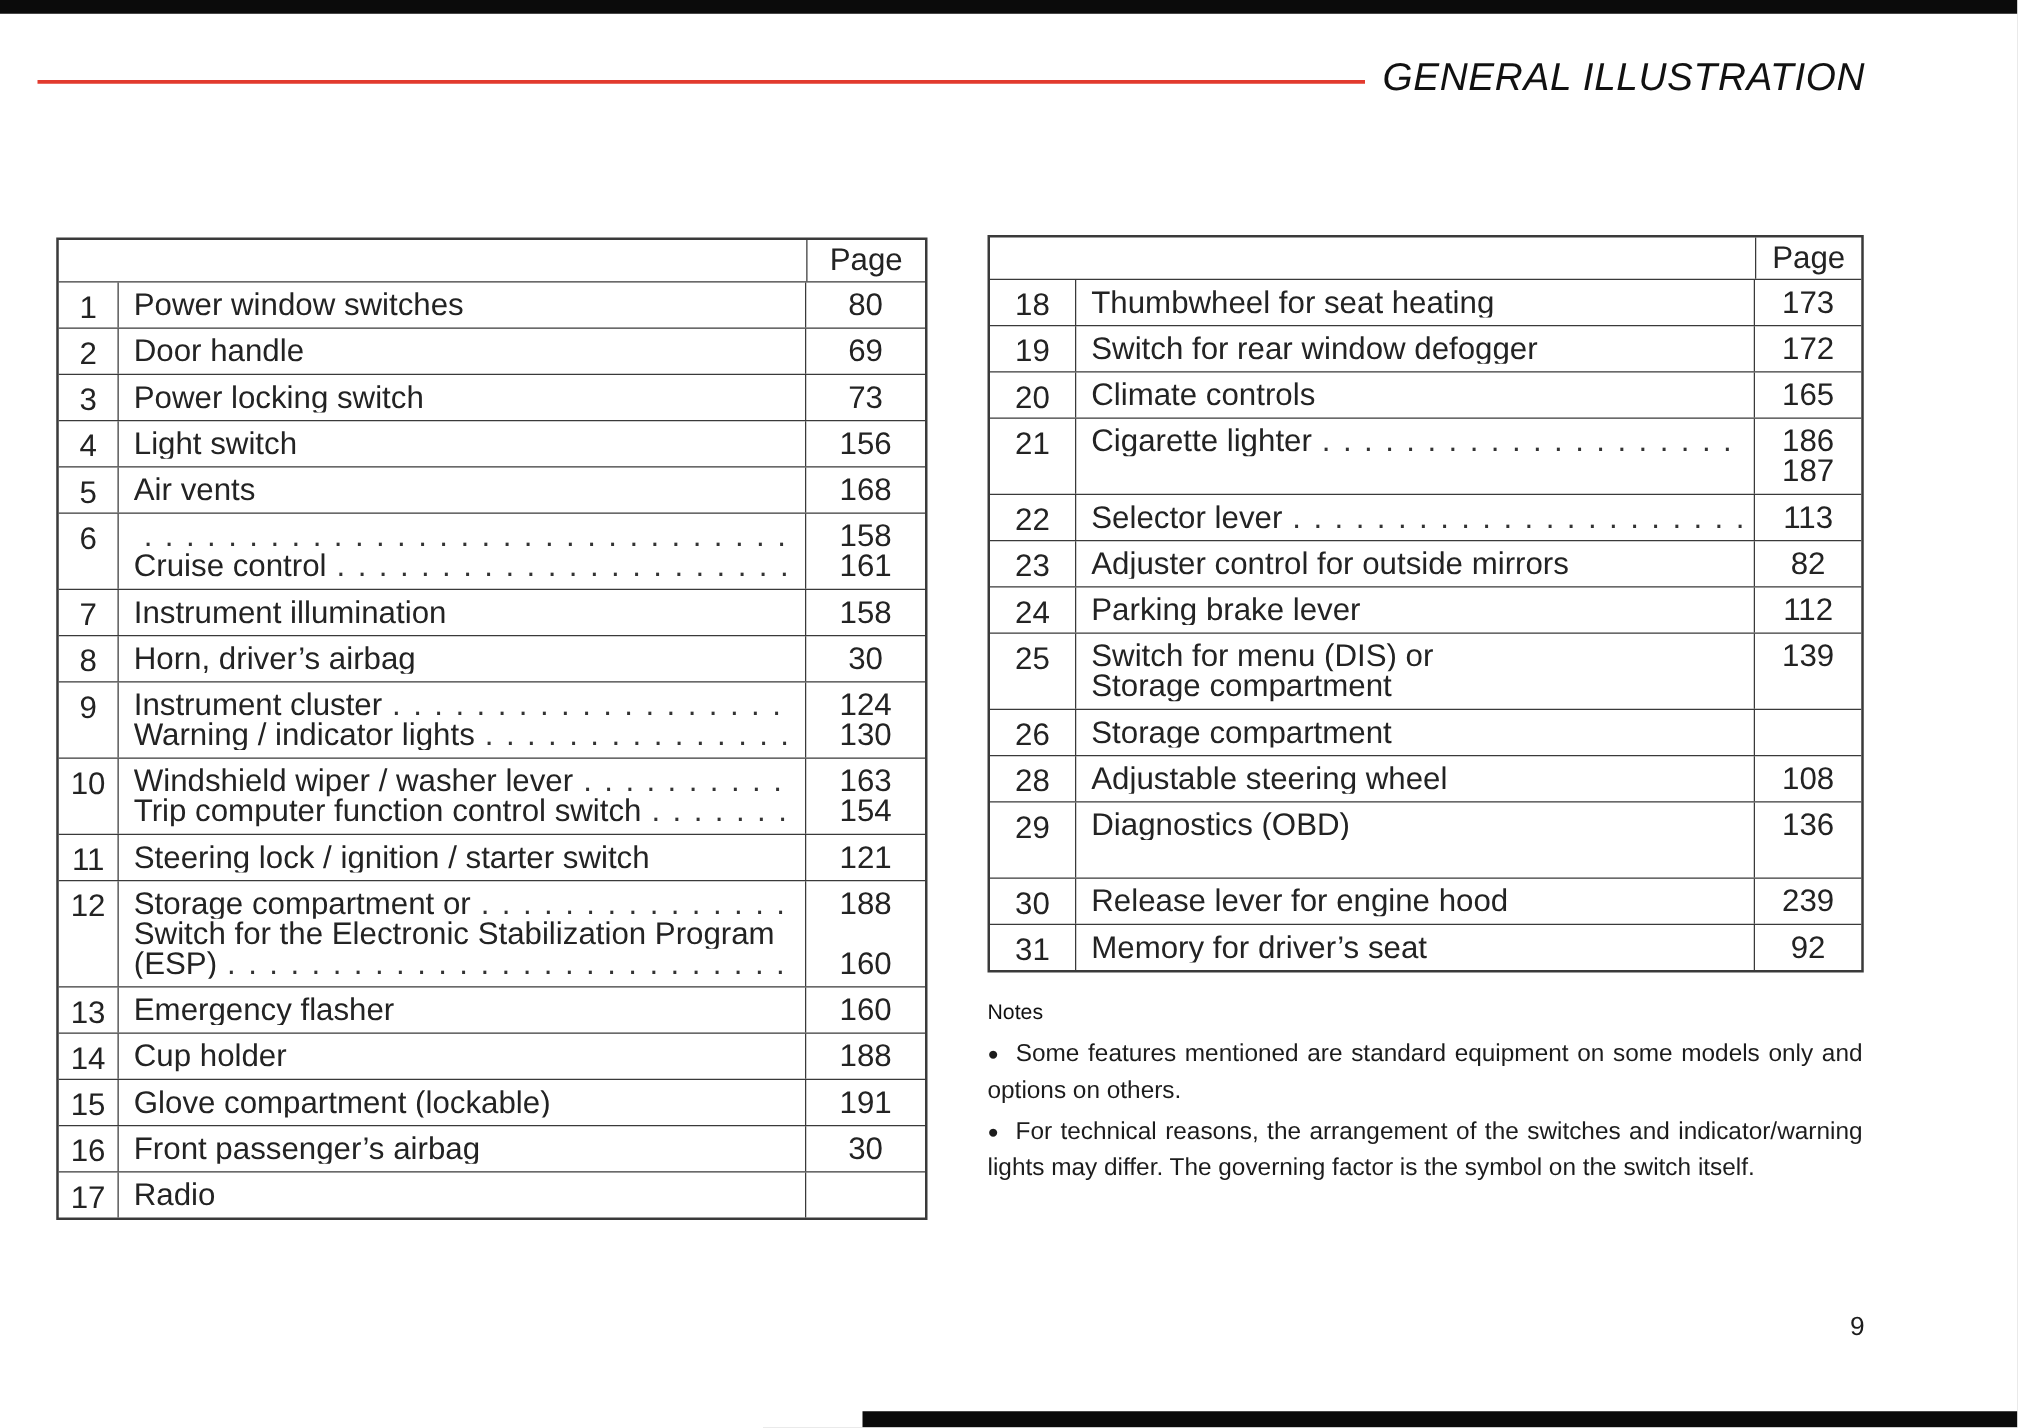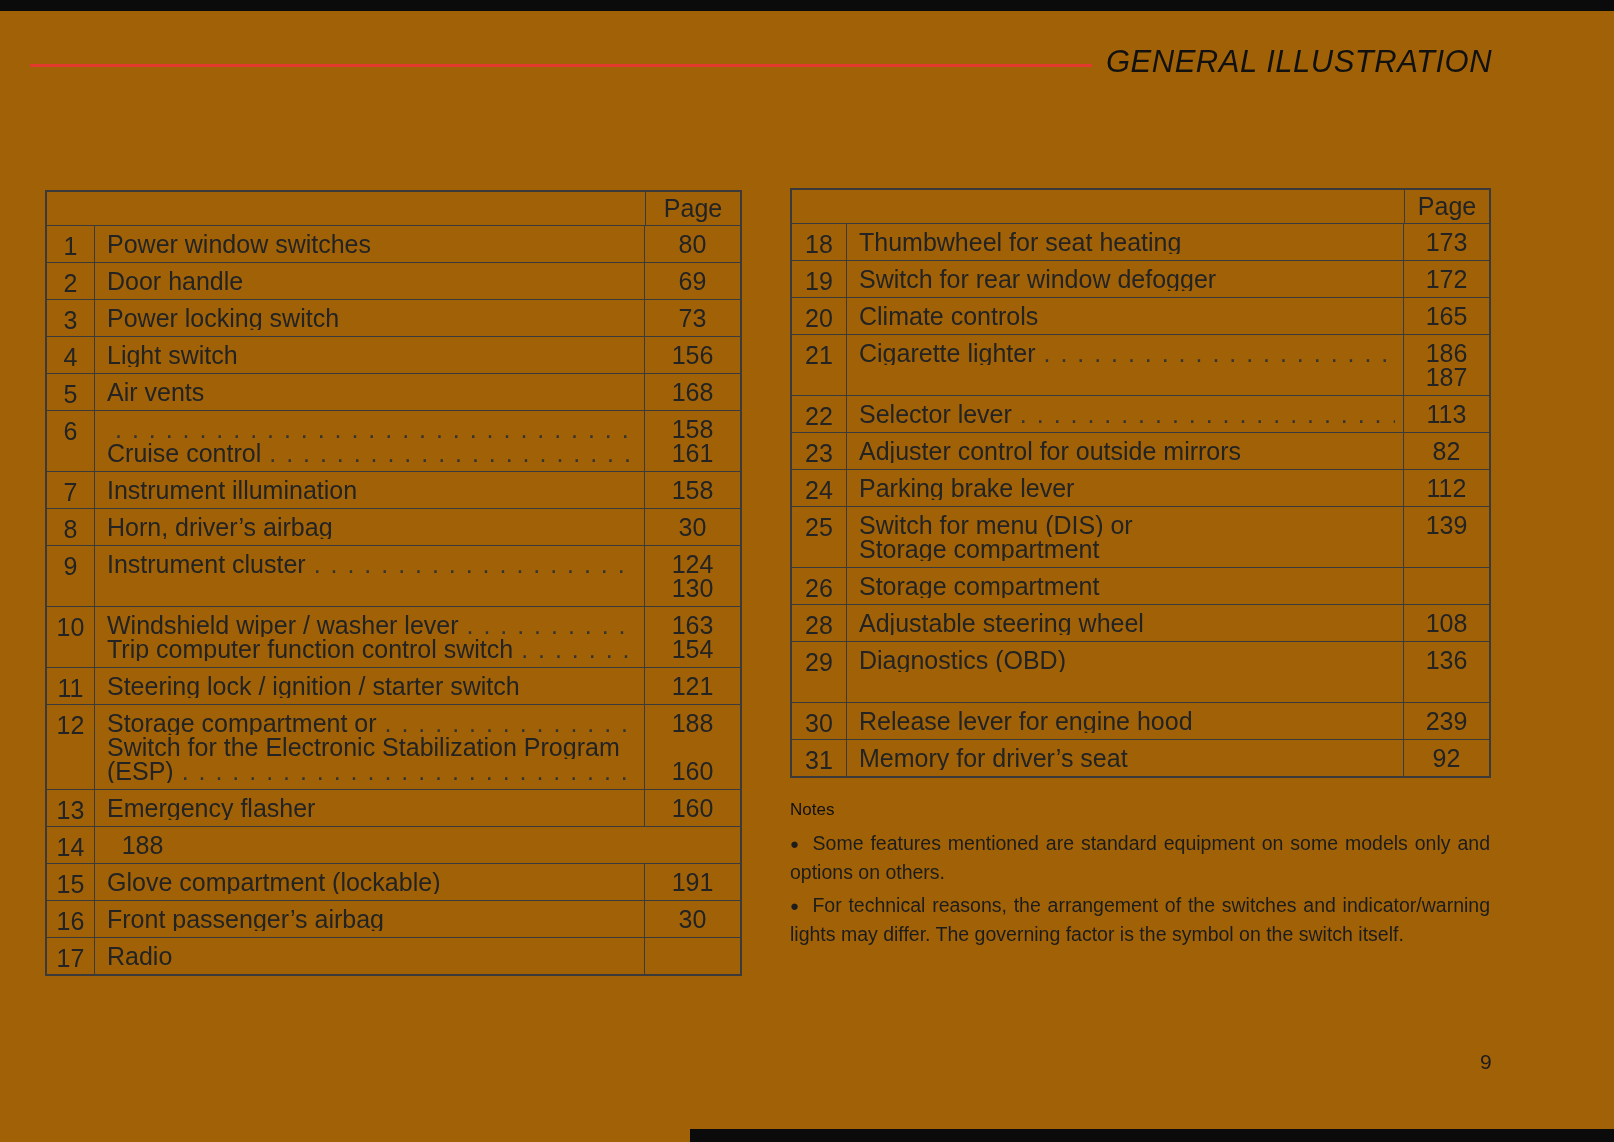--- a/index.html
+++ b/index.html
@@ -1,19 +1,19 @@
 <!DOCTYPE html>
 <html><head>
 <meta charset="utf-8">
 <style>
   html,body{margin:0;padding:0;background:#d9d9d9;}
   .page{
     position:relative;
     width:1614px;height:1142px;
-    background:#a16207;
+    background:#ffffff;
     overflow:hidden;
     font-family:"Liberation Sans",sans-serif;
     color:#222;
   }
   .bar-top{position:absolute;top:0;left:0;width:100%;height:11px;background:#0b0b0b;}
   .bar-bottom{position:absolute;bottom:0;left:690px;right:0;height:13px;background:#0b0b0b;}
 
   .red-line{position:absolute;top:64px;left:30px;width:1062px;height:3px;background:#e23a2e;}
   .title{
     position:absolute;top:44px;left:1106px;
@@ -29,21 +29,21 @@
   .trow:first-child{border-top:none;}
   .thead{height:33px;}
   .cell-lead{flex:1;}
   .cell-page-hdr{
     border-left:1.5px solid #3a3a3a;
     display:flex;align-items:center;justify-content:center;
   }
   .cell-num{width:48px;border-right:1.5px solid #3a3a3a;text-align:center;padding-top:6px;box-sizing:border-box;}
   .cell-desc{flex:1;border-right:1.5px solid #3a3a3a;padding:6px 8px 6px 12px;min-width:0;box-sizing:border-box;}
   .cell-page{width:95px;text-align:center;padding:6px 2px;box-sizing:border-box;}
-  .col-right .cell-num{width:55px;}
+  .col-right .cell-num{width:69px;}
   .col-right .cell-page{width:85px;}
 
   .dline{display:flex;align-items:baseline;line-height:24px;overflow:hidden;}
   .dline > span:first-child{white-space:nowrap;}
   .leader{flex:1;overflow:hidden;white-space:nowrap;margin-left:8px;color:#333;}
   .leader::after{
     content:". . . . . . . . . . . . . . . . . . . . . . . . . . . . . . . . . . . . . . . . . . . . . . .";
     letter-spacing:1.5px;
   }
   .pline{line-height:24px;}
@@ -164,20 +164,24 @@
             <div class="pline">30</div>
           </div>
         </div>
         <div class="trow">
           <div class="cell-num">9</div>
           <div class="cell-desc">
             <div class="dline">
               <span>Instrument cluster</span>
               <span class="leader"></span>
             </div>
+            <div class="dline">
+              <span>Warning / indicator lights</span>
+              <span class="leader"></span>
+            </div>
           </div>
           <div class="cell-page">
             <div class="pline">124</div>
             <div class="pline">130</div>
           </div>
         </div>
         <div class="trow">
           <div class="cell-num">10</div>
           <div class="cell-desc">
             <div class="dline">
@@ -232,20 +236,25 @@
             <div class="dline">
               <span>Emergency flasher</span>
             </div>
           </div>
           <div class="cell-page">
             <div class="pline">160</div>
           </div>
         </div>
         <div class="trow">
           <div class="cell-num">14</div>
+          <div class="cell-desc">
+            <div class="dline">
+              <span>Cup holder</span>
+            </div>
+          </div>
           <div class="cell-page">
             <div class="pline">188</div>
           </div>
         </div>
         <div class="trow">
           <div class="cell-num">15</div>
           <div class="cell-desc">
             <div class="dline">
               <span>Glove compartment (lockable)</span>
             </div>

